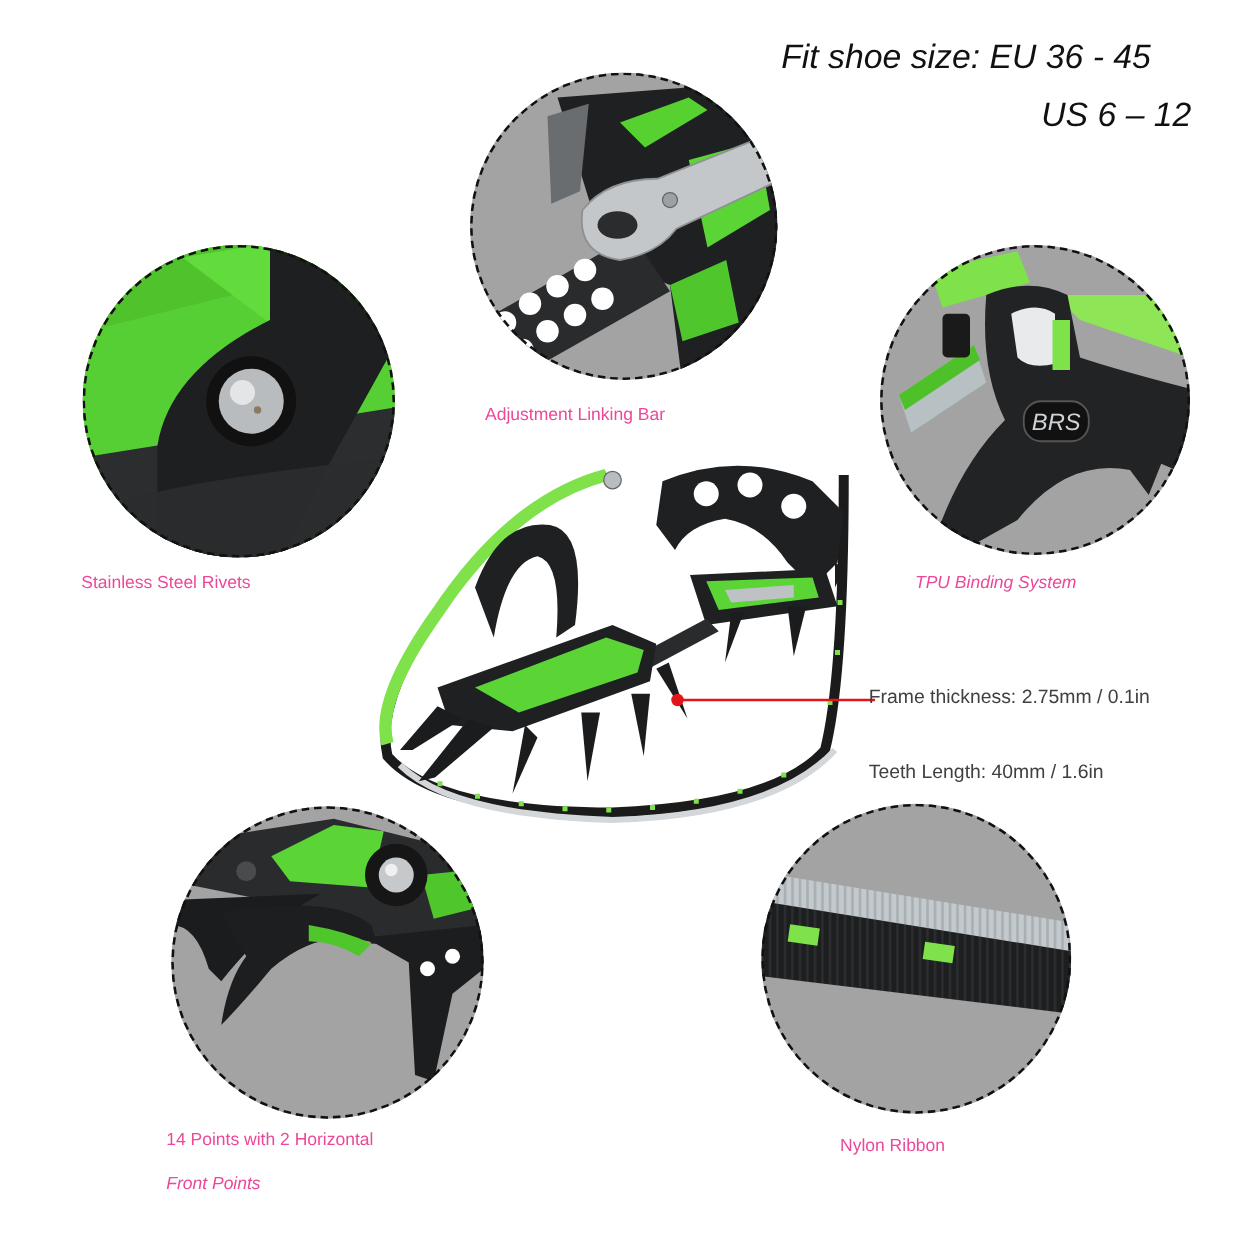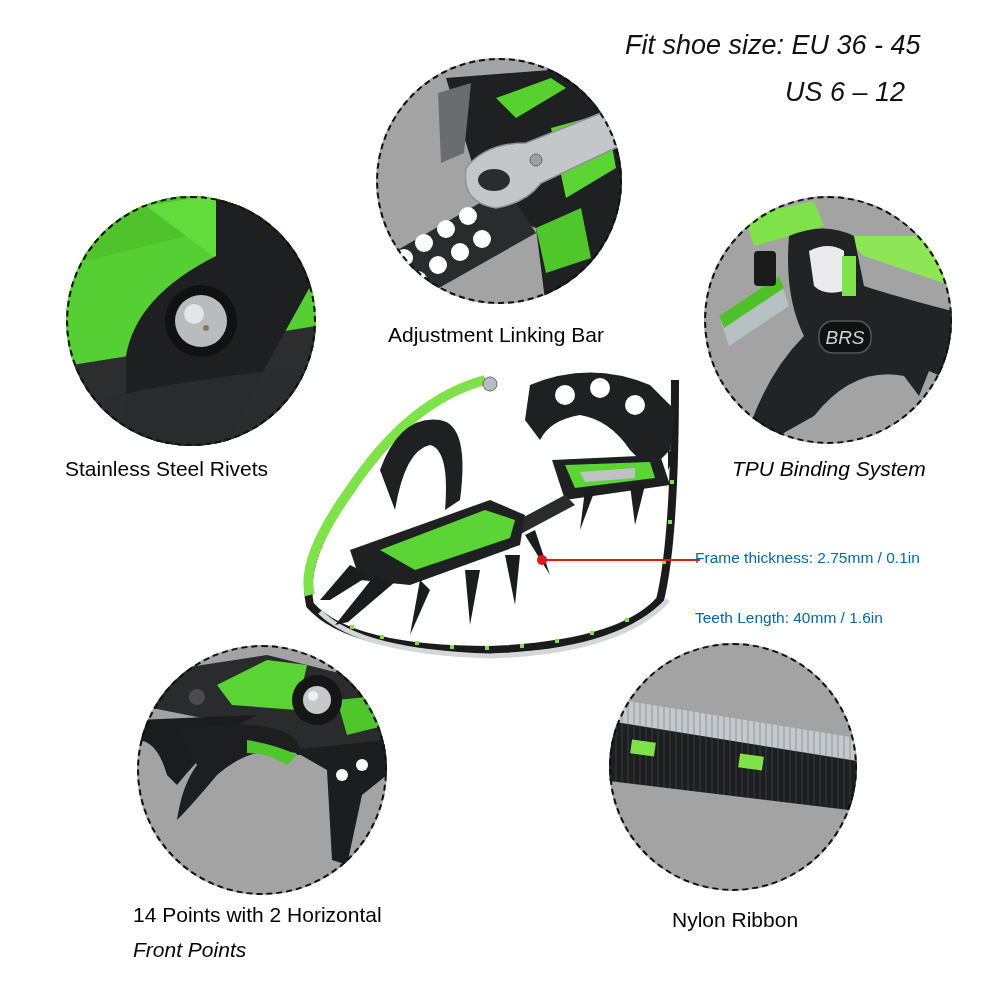--- a/index.html
+++ b/index.html
@@ -2,29 +2,29 @@
 <html><head>
 <meta charset="utf-8">
 <style>
   html, body { margin:0; padding:0; background:#ffffff; }
   body { width:1000px; height:1000px; position:relative; overflow:hidden;
          font-family:"Liberation Sans", sans-serif; color:#111; }
   .abs { position:absolute; }
   .circle { position:absolute; border-radius:50%; overflow:hidden; background:#a3a3a3; }
   .circle svg { width:100%; height:100%; display:block; }
   .ring { position:absolute; border-radius:50%; border:2px dashed #111; box-sizing:border-box; pointer-events:none; }
-  .label { position:absolute; font-size:21px; color:#000000; white-space:nowrap; }
+  .label { position:absolute; font-size:14px; color:#ec4899; white-space:nowrap; }
   .fit { position:absolute; font-style:italic; font-size:27px; color:#111; white-space:nowrap; }
-  .spec { position:absolute; font-size:15.5px; color:#0369a1; white-space:nowrap; }
+  .spec { position:absolute; font-size:15.5px; color:#404040; white-space:nowrap; }
 </style>
 </head>
 <body>
 
 <div class="fit" style="left:625px; top:30px;">Fit shoe size: EU 36 - 45</div>
-<div class="fit" style="left:785px; top:77px;">US 6 – 12</div>
+<div class="fit" style="left:833px; top:77px;">US 6 – 12</div>
 
 <div class="circle" style="left:376px; top:58px; width:246px; height:246px;">
   <svg viewBox="0 0 246 246">
 
     <path d="M70 20 L200 10 L250 60 L250 250 L170 250 L160 170 L110 150 Z" fill="#1f2022"></path>
 
     <path d="M120 40 L175 20 L190 30 L140 60 Z" fill="#56d12f"></path>
     <path d="M175 70 L230 55 L240 110 L190 140 Z" fill="#5bd535"></path>
     <path d="M160 170 L205 150 L215 200 L170 215 Z" fill="#4fc62b"></path>
 

